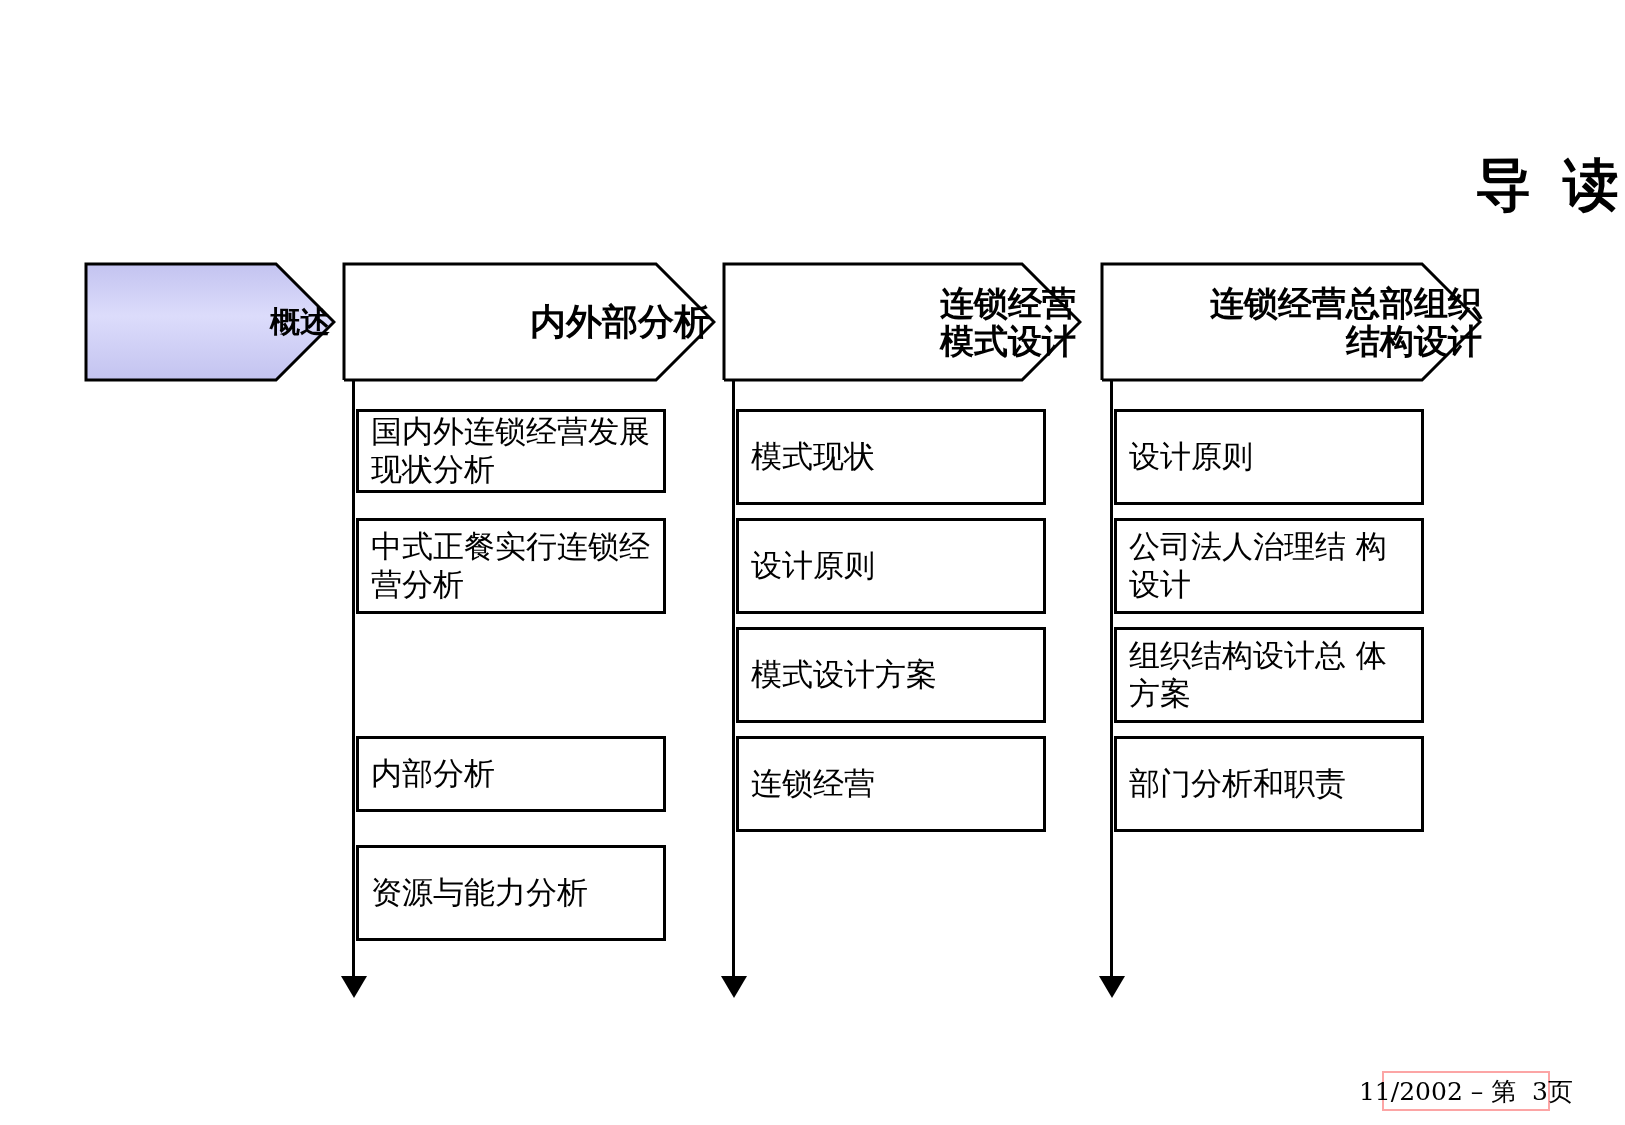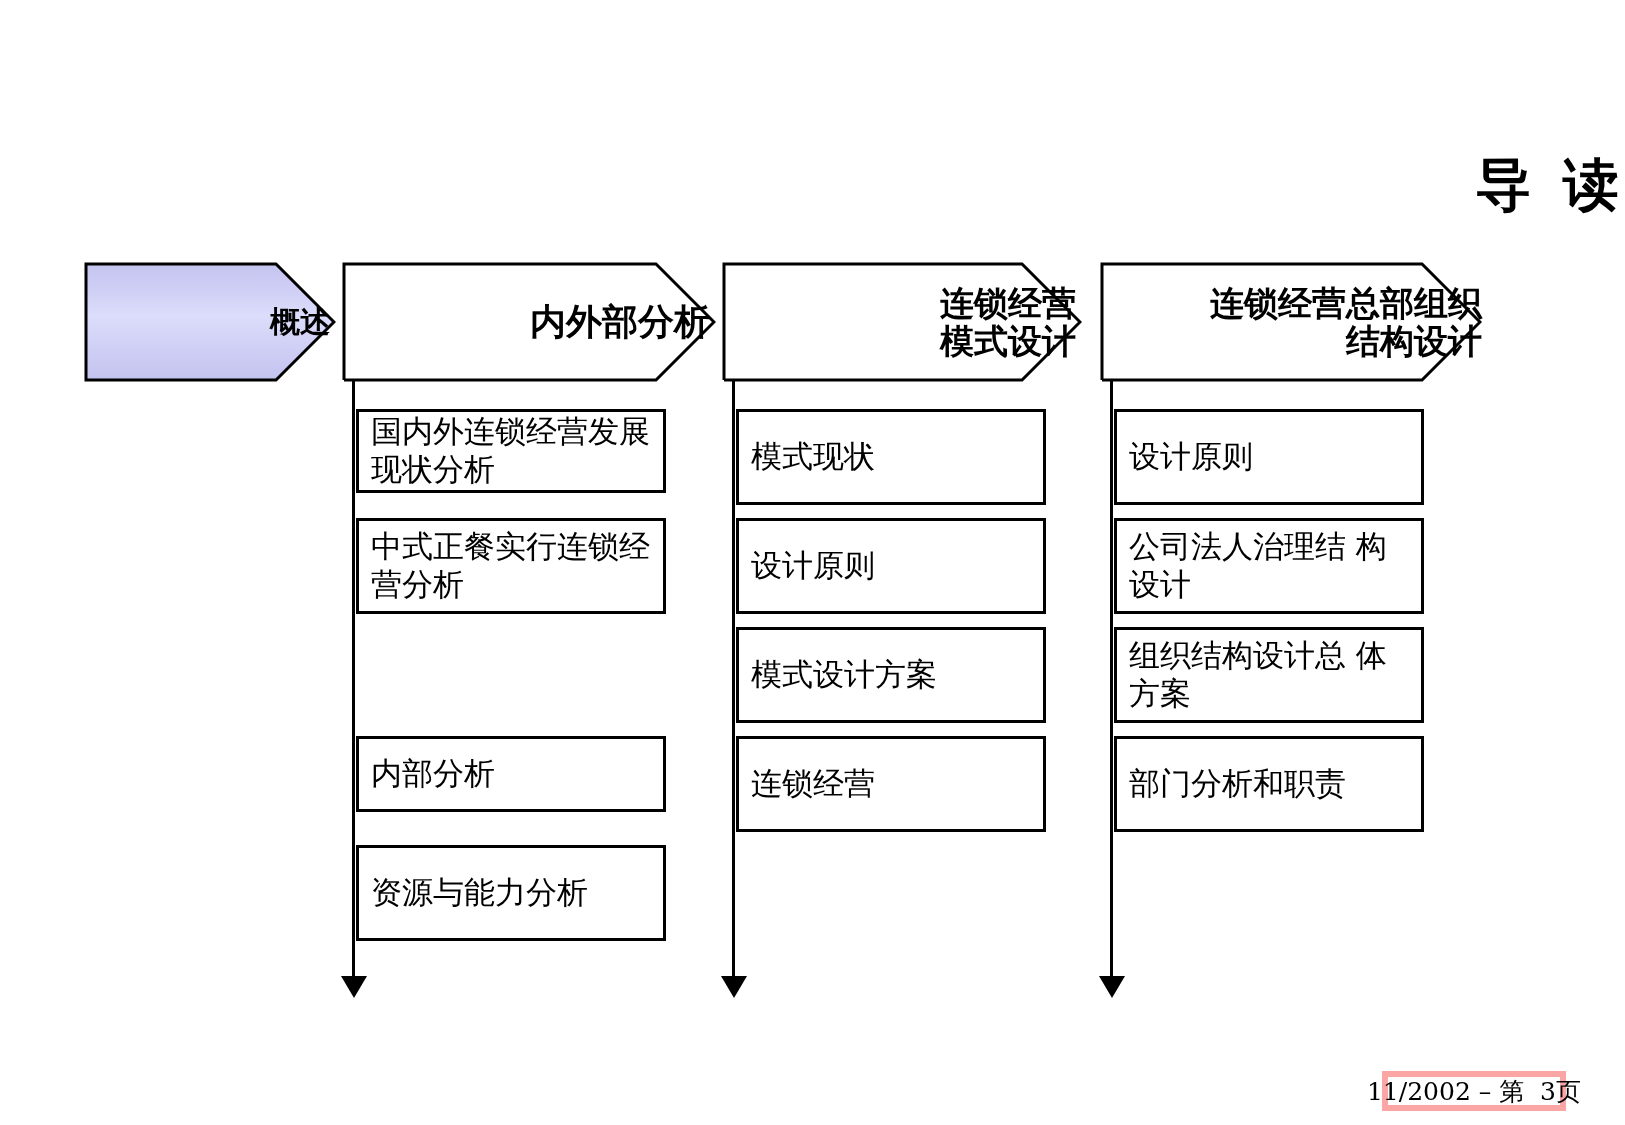--- a/index.html
+++ b/index.html
@@ -98,24 +98,24 @@
     padding: 4px 10px 4px 12px;
     font-family: "DejaVu Sans", "Liberation Sans", sans-serif;
   }
   .subbox span { display: block; width: 100%; }
 
   
   .footer-box {
     position: absolute;
     left: 1382px;
     top: 1071px;
-    width: 184px;
+    width: 168px;
     height: 40px;
     box-sizing: border-box;
-    border: 6px solid #fca5a5;
+    border: 2px solid #fca5a5;
     background: #ffffff;
     display: flex;
     align-items: center;
     justify-content: center;
     font-size: 25px;
     color: #000000;
     font-family: "DejaVu Serif", "Liberation Serif", serif;
     white-space: pre;
   }
 </style>

